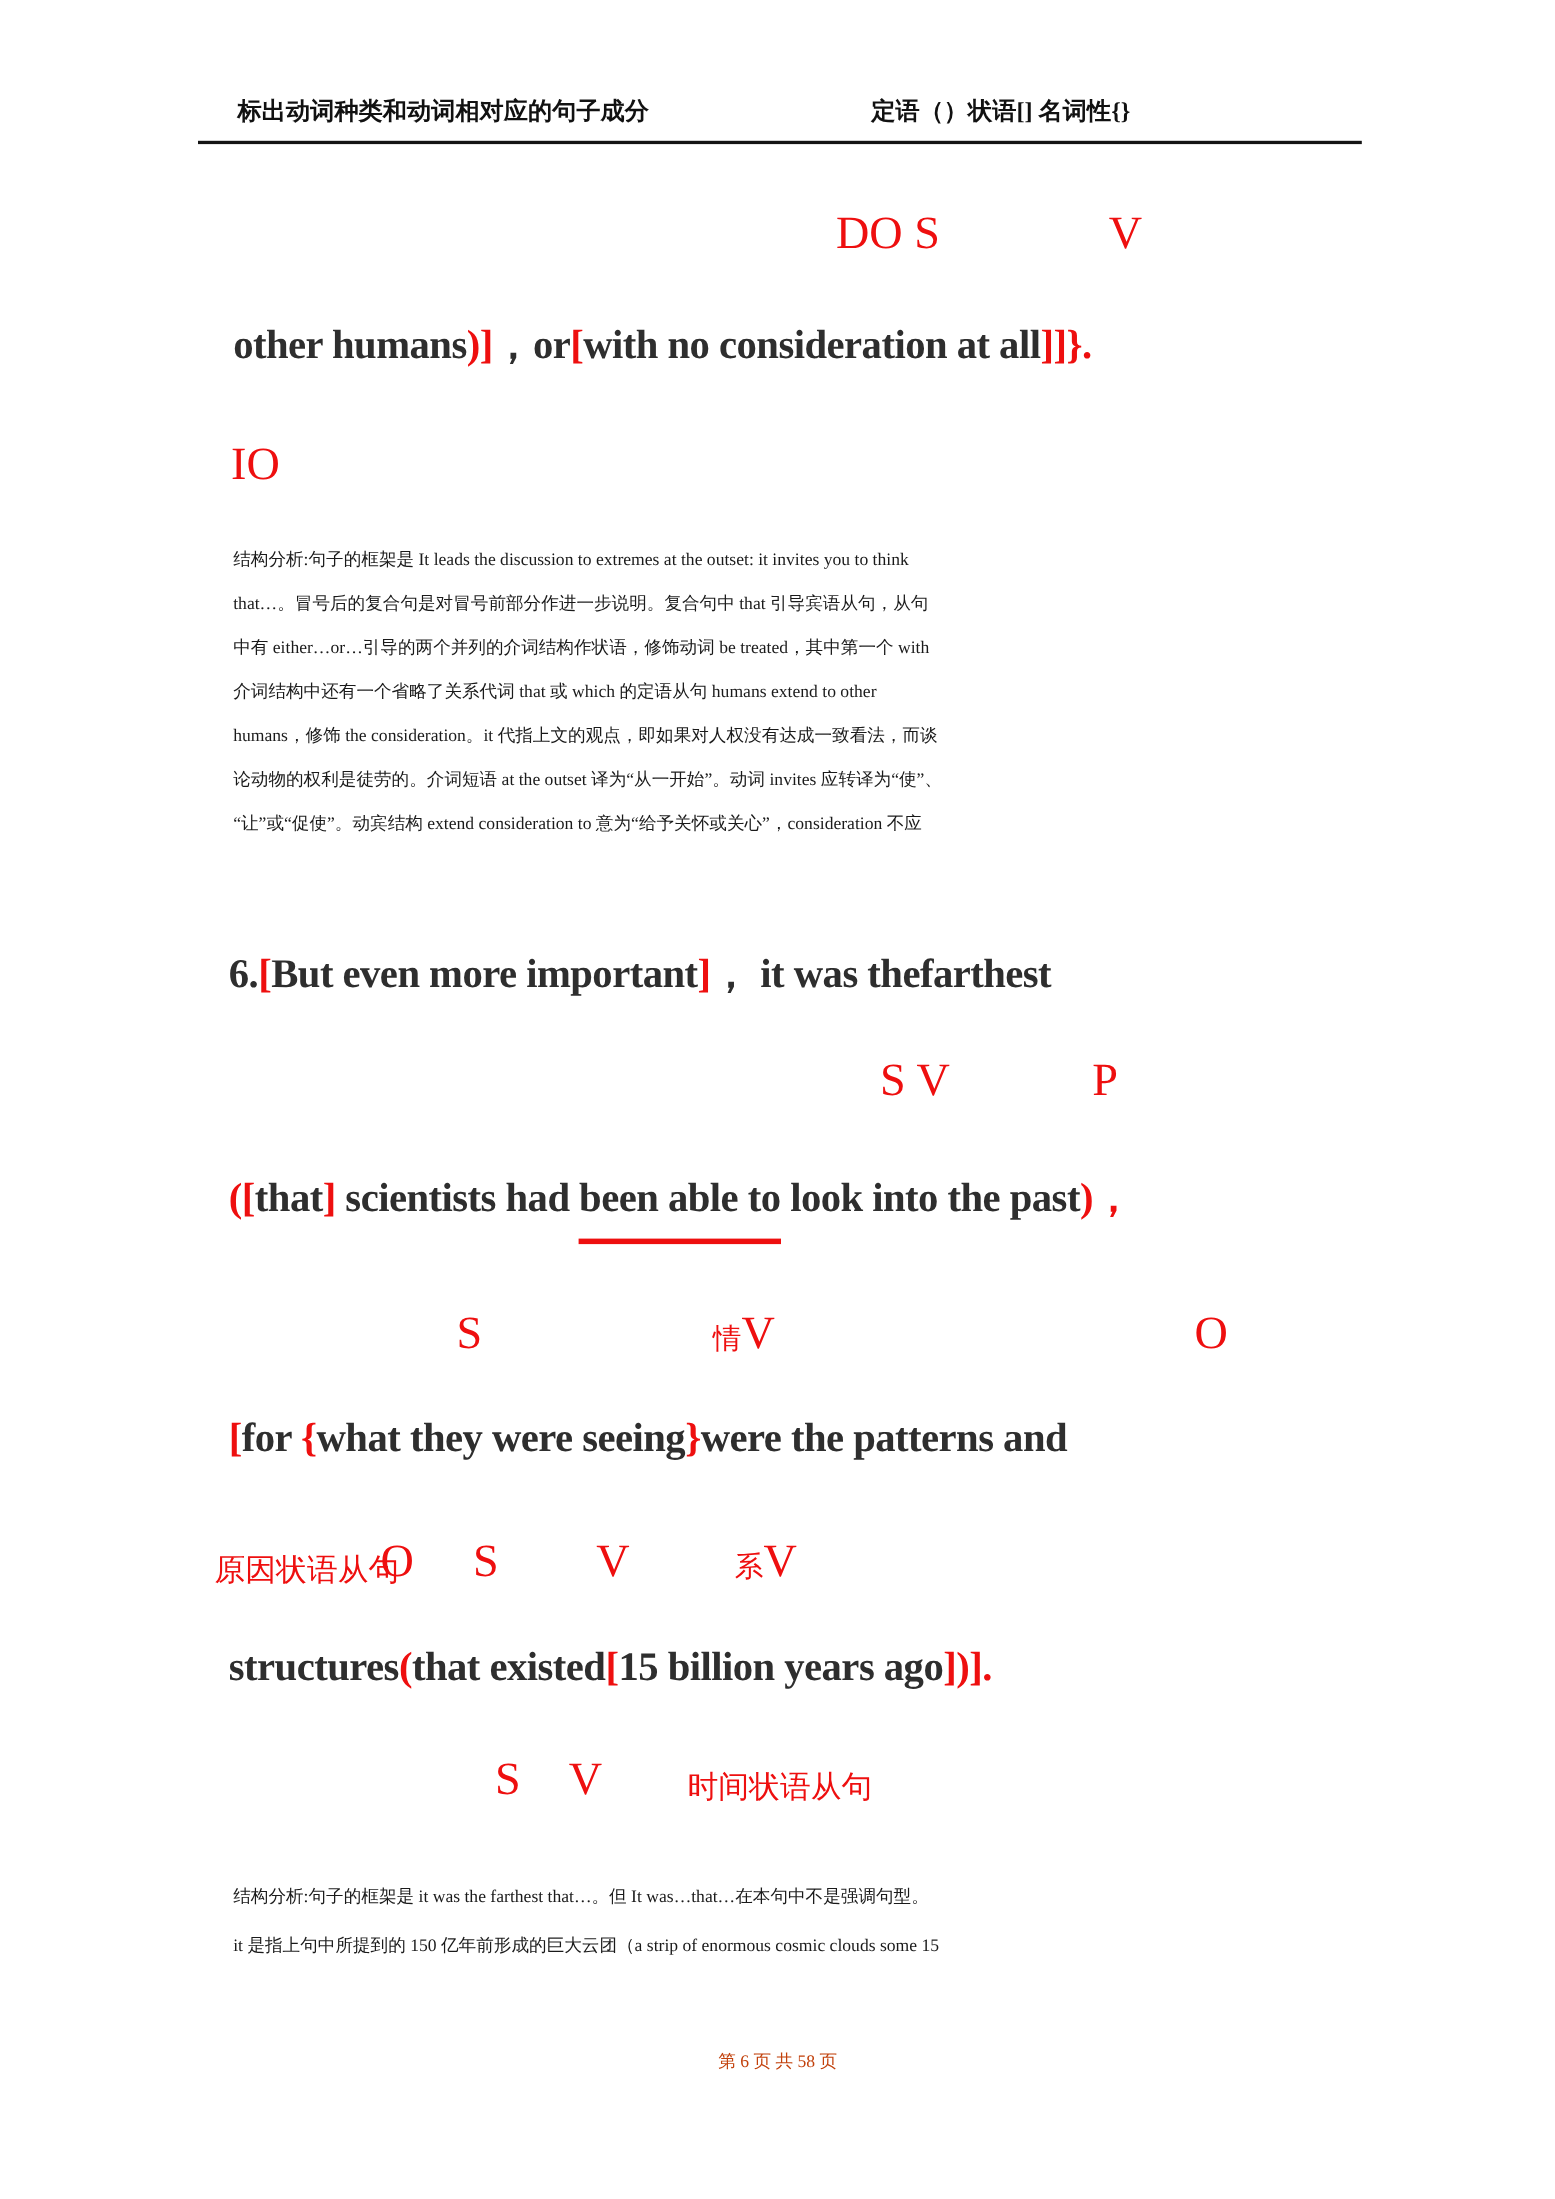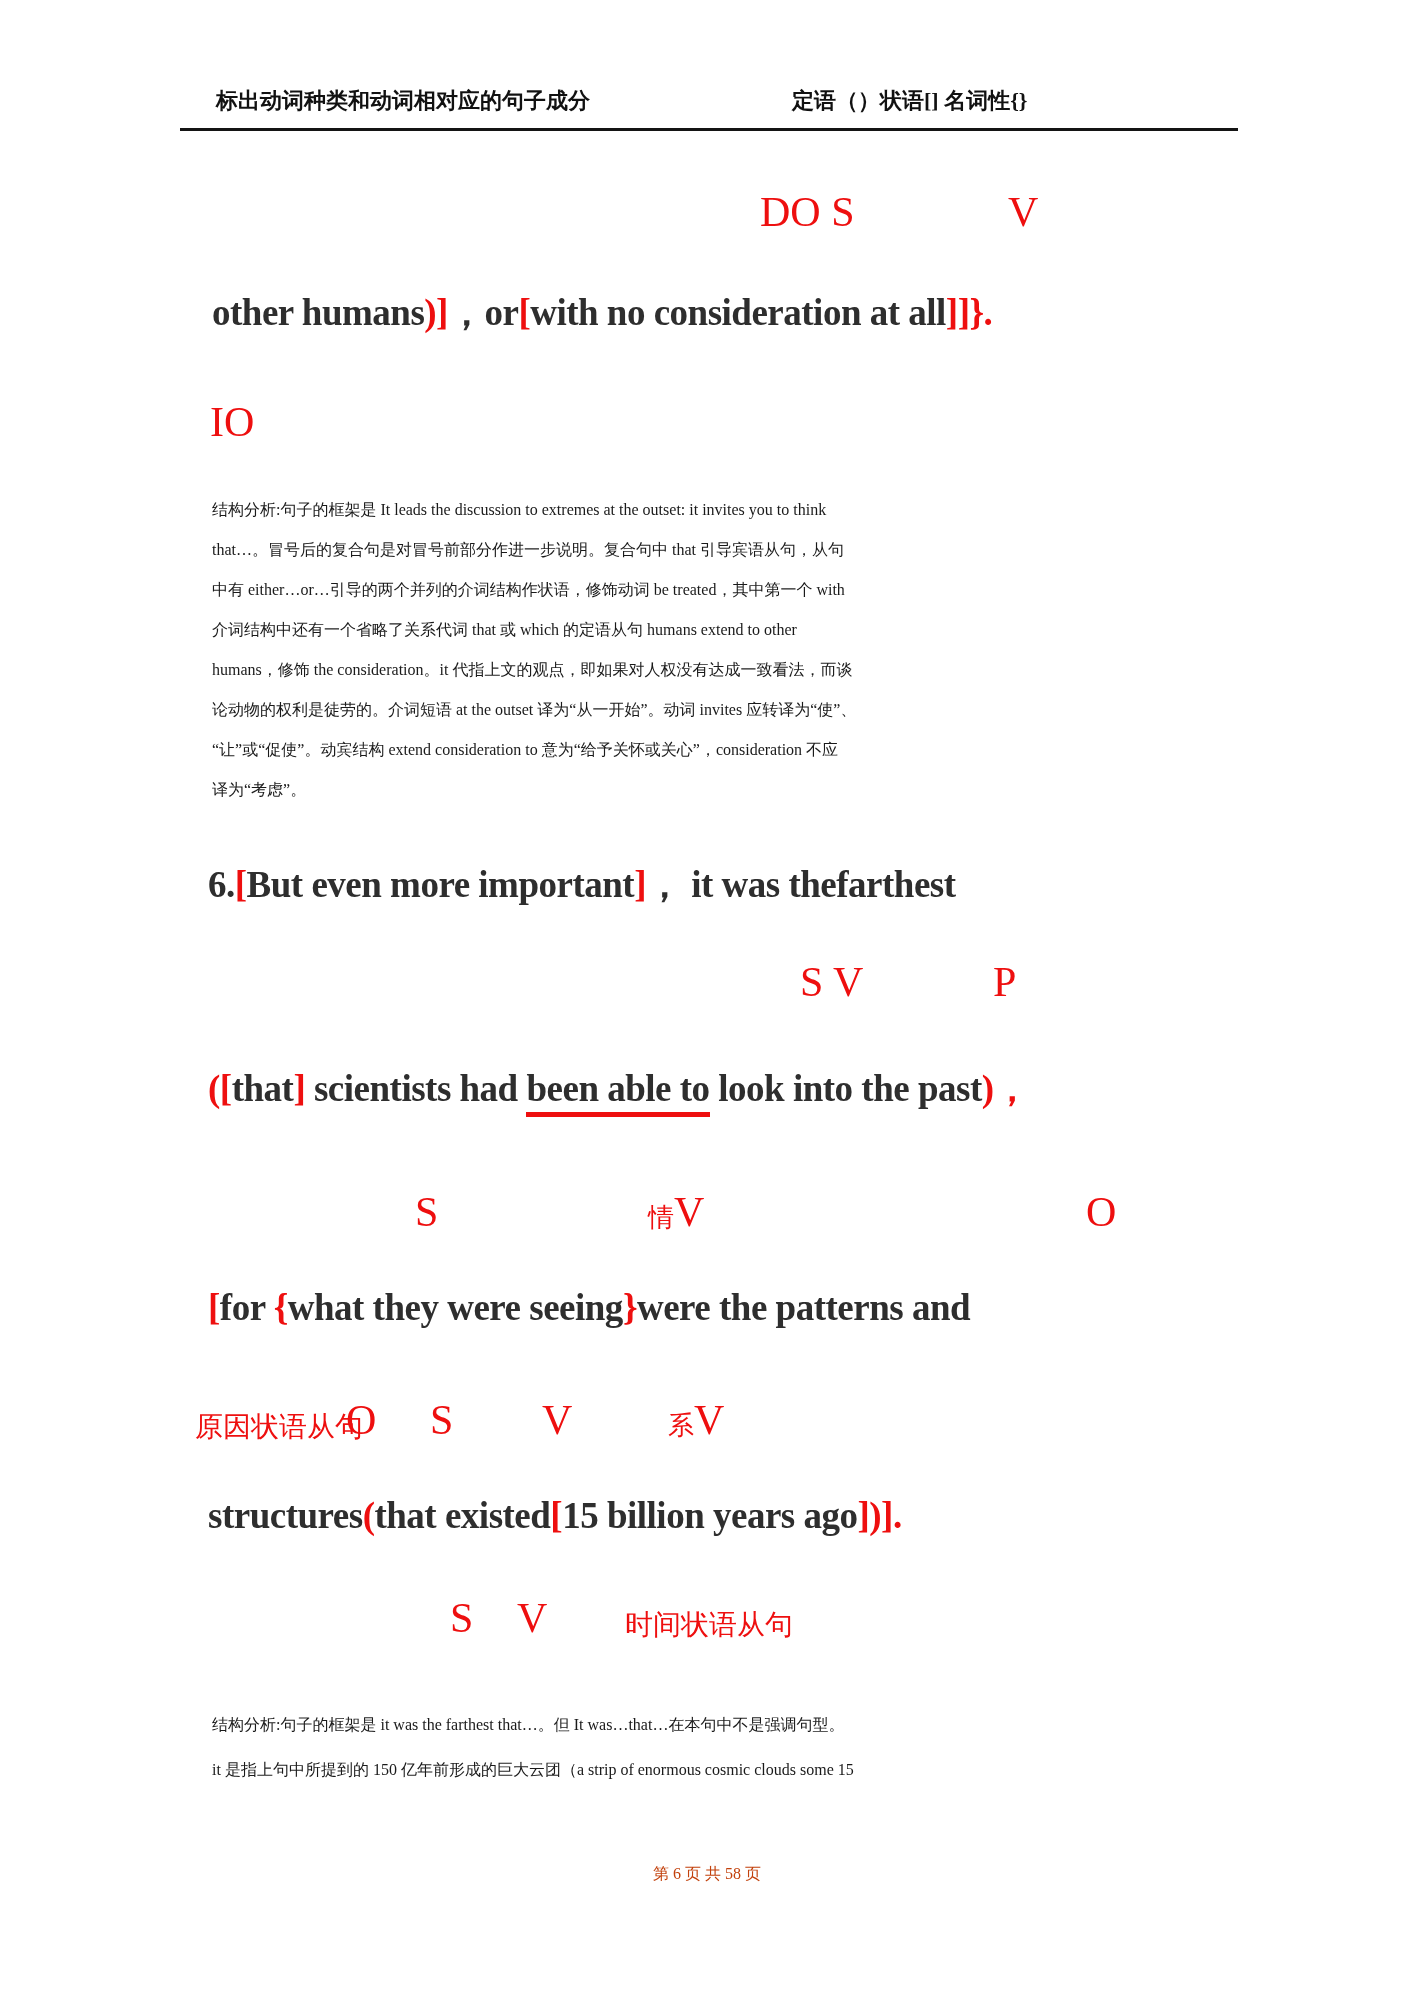--- a/index.html
+++ b/index.html
@@ -44,21 +44,21 @@
   .ann-cjk-sm { font-size: 26px; }
 
   
   .para { font-size: 16px; color: var(--ink); }
   .para-line { white-space: nowrap; }
   #p1 .para-line { line-height: 40px; }
   #p2 .para-line { line-height: 45px; }
 
   .u-red {
     border-bottom: 5px solid var(--accent-red);
-    padding-bottom: 3px;
+    padding-bottom: 16px;
   }
 
   #footer {
     position: absolute;
     top: 1864px; left: 0;
     width: 1414px;
     text-align: center;
     font-size: 16px;
     color: #c2410c;
   }
@@ -81,21 +81,20 @@
   <div class="abs ann" style="top:398px;left:210px">IO</div>
 
   <div class="abs para" id="p1" style="top:490px;left:212px;width:1000px">
       <div class="para-line">结构分析:句子的框架是 It leads the discussion to extremes at the outset: it invites you to think</div>
       <div class="para-line">that…。冒号后的复合句是对冒号前部分作进一步说明。复合句中 that 引导宾语从句，从句</div>
       <div class="para-line">中有 either…or…引导的两个并列的介词结构作状语，修饰动词 be treated，其中第一个 with</div>
       <div class="para-line">介词结构中还有一个省略了关系代词 that 或 which 的定语从句 humans extend to other</div>
       <div class="para-line">humans，修饰 the consideration。it 代指上文的观点，即如果对人权没有达成一致看法，而谈</div>
       <div class="para-line">论动物的权利是徒劳的。介词短语 at the outset 译为“从一开始”。动词 invites 应转译为“使”、</div>
       <div class="para-line">“让”或“促使”。动宾结构 extend consideration to 意为“给予关怀或关心”，consideration 不应</div>
-      <div class="para-line">译为“考虑”。</div>
     </div>
 
   <div class="abs sentence" style="top:860px;left:208px"><span class="ink">6.</span><span class="red">[</span><span class="ink">But even more important</span><span class="red">]</span><span class="ink">， </span><span class="ink">it was thefarthest</span></div>
 
   <div class="abs ann" style="top:958px;left:800px">S V</div>
   <div class="abs ann" style="top:958px;left:993px">P</div>
 
   <div class="abs sentence" style="top:1064px;left:208px"><span class="red">(</span><span class="red">[</span><span class="ink">that</span><span class="red">]</span><span class="ink"> scientists had </span><span class="ink u-red">been able to</span><span class="ink"> look into the past</span><span class="red">)</span><span class="red">，</span></div>
 
   <div class="abs ann" style="top:1188px;left:415px">S</div>

